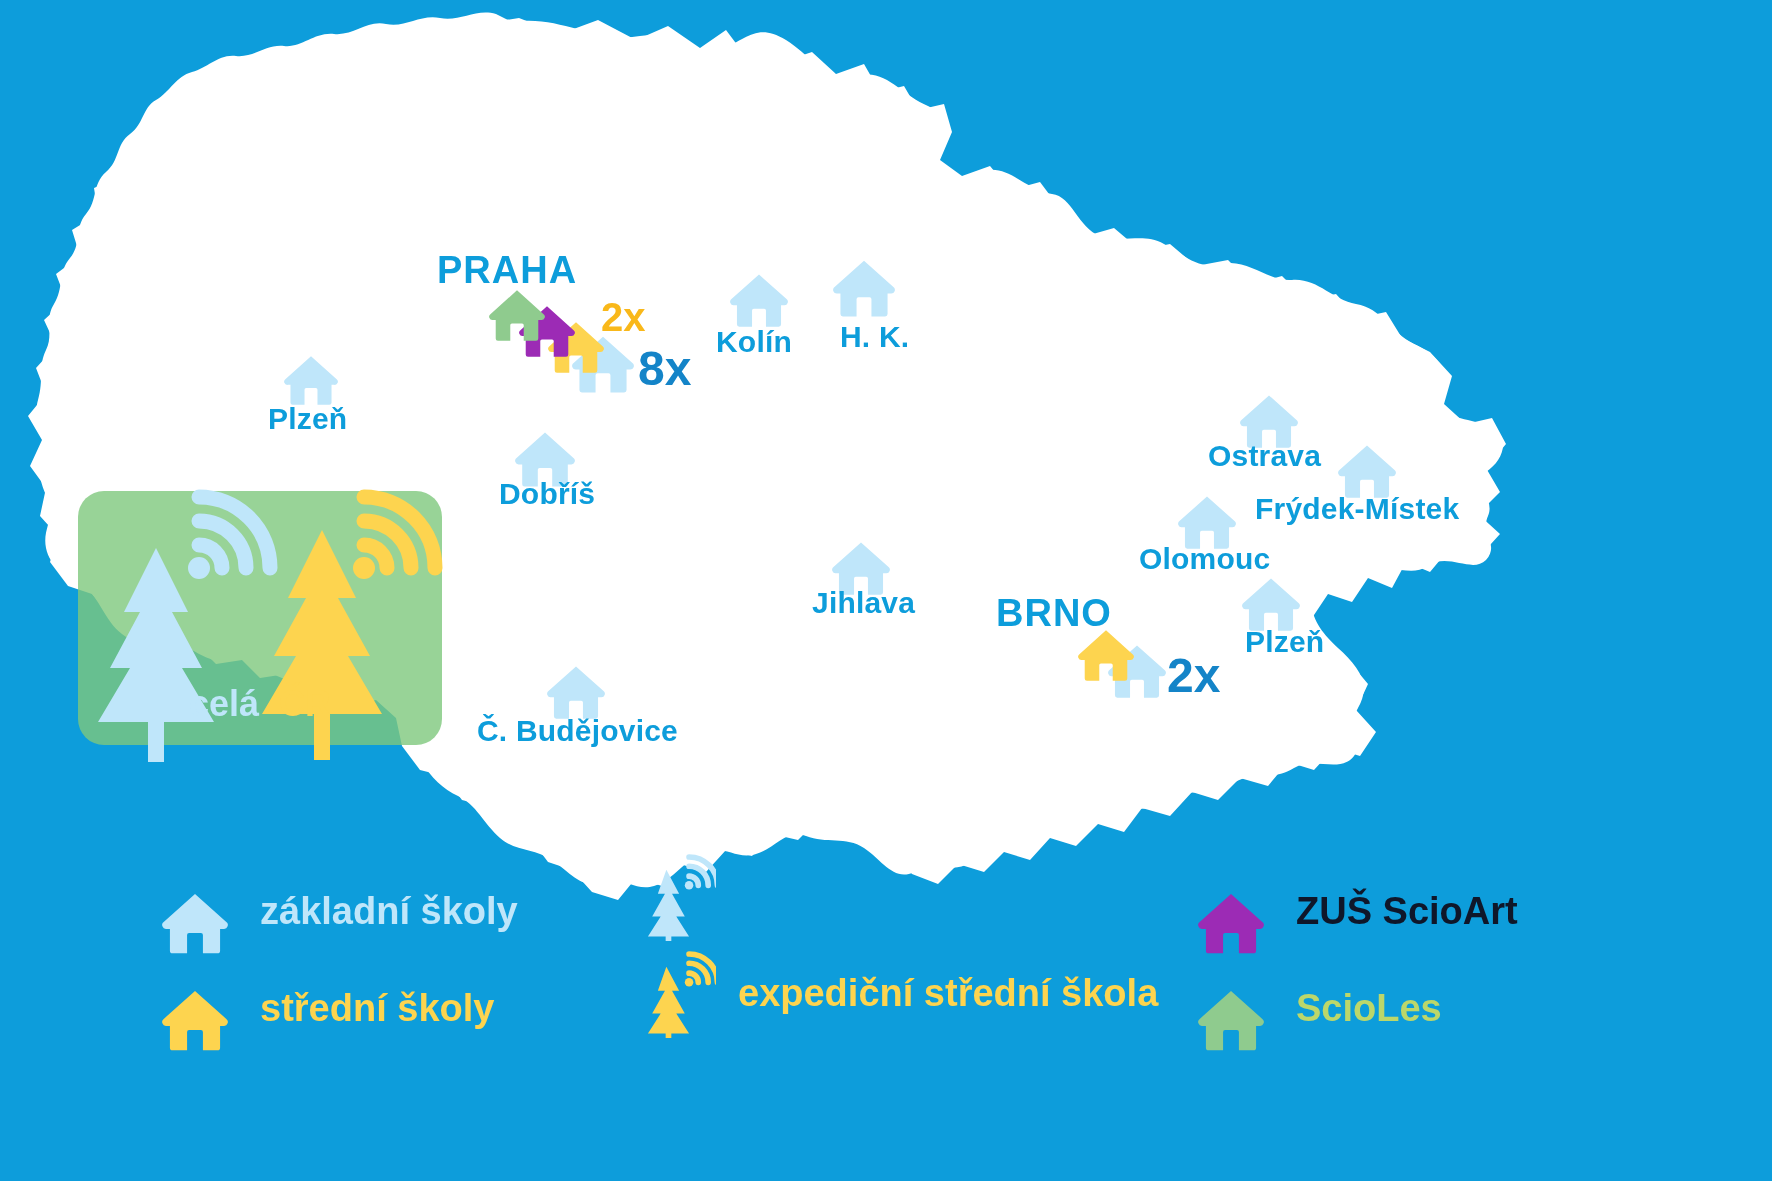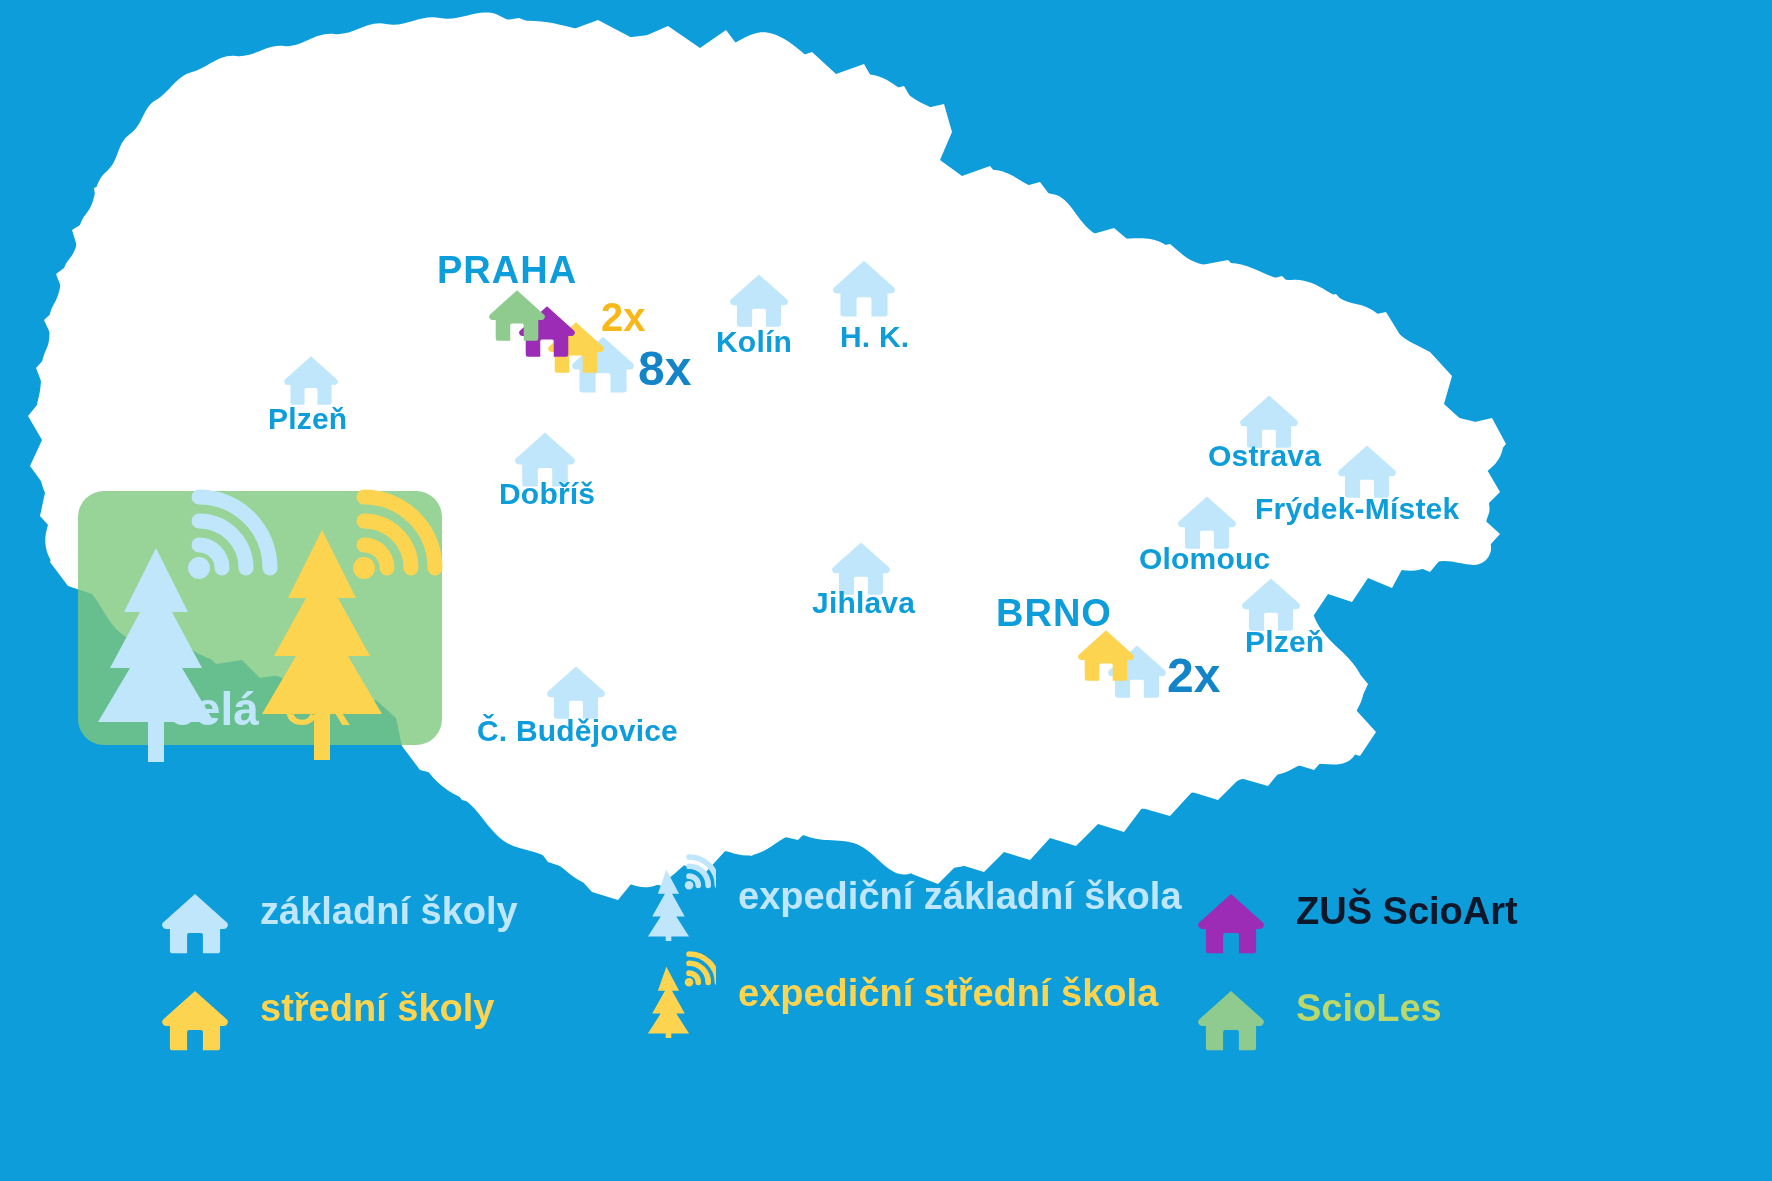--- a/index.html
+++ b/index.html
@@ -47,21 +47,21 @@
   #cr-panel{
     position:absolute;
     left:78px;top:491px;width:364px;height:254px;
     border-radius:26px;
     background:rgba(126,200,125,0.80);
     overflow:hidden;
   }
   #cr-text{
     position:absolute;left:78px;top:686px;width:364px;
     text-align:center;
-    font-size:46px;font-weight:700;line-height:1;
+    font-size:36px;font-weight:700;line-height:1;
     white-space:nowrap;
   }
   #cr-text .c1{color:#bfe6fa;}
   #cr-text .c2{color:#fdd44f;}
 
   
   .legend-row{position:absolute;display:flex;align-items:center;}
   .legend-label{
     font-size:38px;font-weight:700;white-space:nowrap;line-height:1;margin-left:22px;
   }
@@ -298,21 +298,20 @@
           <svg style="position:absolute;left:0;bottom:0;" width="78" height="90" viewBox="0 0 110 110">
     <path fill="#bfe6fa" d="M40,18 L58,52 L48,52 L66,84 L54,84 L72,112 L47,112 L47,126 L39,126 L39,112 L14,112 L32,84 L20,84 L38,52 L28,52 Z"></path>
     <g fill="none" stroke="#bfe6fa" stroke-linecap="round">
       <circle cx="72" cy="40" r="6" fill="#bfe6fa" stroke="none"></circle>
       <path d="M72,27 a13,13 0 0 1 13,13" stroke-width="8"></path>
       <path d="M72,13 a27,27 0 0 1 27,27" stroke-width="8"></path>
       <path d="M72,0 a40,40 0 0 1 40,40" stroke-width="8"></path>
     </g>
   </svg>
         </span>
-        <span class="legend-label lg-lightblue">expediční základní škola</span>
       </div>
       <div class="legend-row" style="left: 638px; top: 948px;">
         <span style="position: relative; display: inline-block; width: 78px; height: 90px;">
           <svg style="position:absolute;left:0;bottom:0;" width="78" height="90" viewBox="0 0 110 110">
     <path fill="#fdd44f" d="M40,18 L58,52 L48,52 L66,84 L54,84 L72,112 L47,112 L47,126 L39,126 L39,112 L14,112 L32,84 L20,84 L38,52 L28,52 Z"></path>
     <g fill="none" stroke="#fdd44f" stroke-linecap="round">
       <circle cx="72" cy="40" r="6" fill="#fdd44f" stroke="none"></circle>
       <path d="M72,27 a13,13 0 0 1 13,13" stroke-width="8"></path>
       <path d="M72,13 a27,27 0 0 1 27,27" stroke-width="8"></path>
       <path d="M72,0 a40,40 0 0 1 40,40" stroke-width="8"></path>

